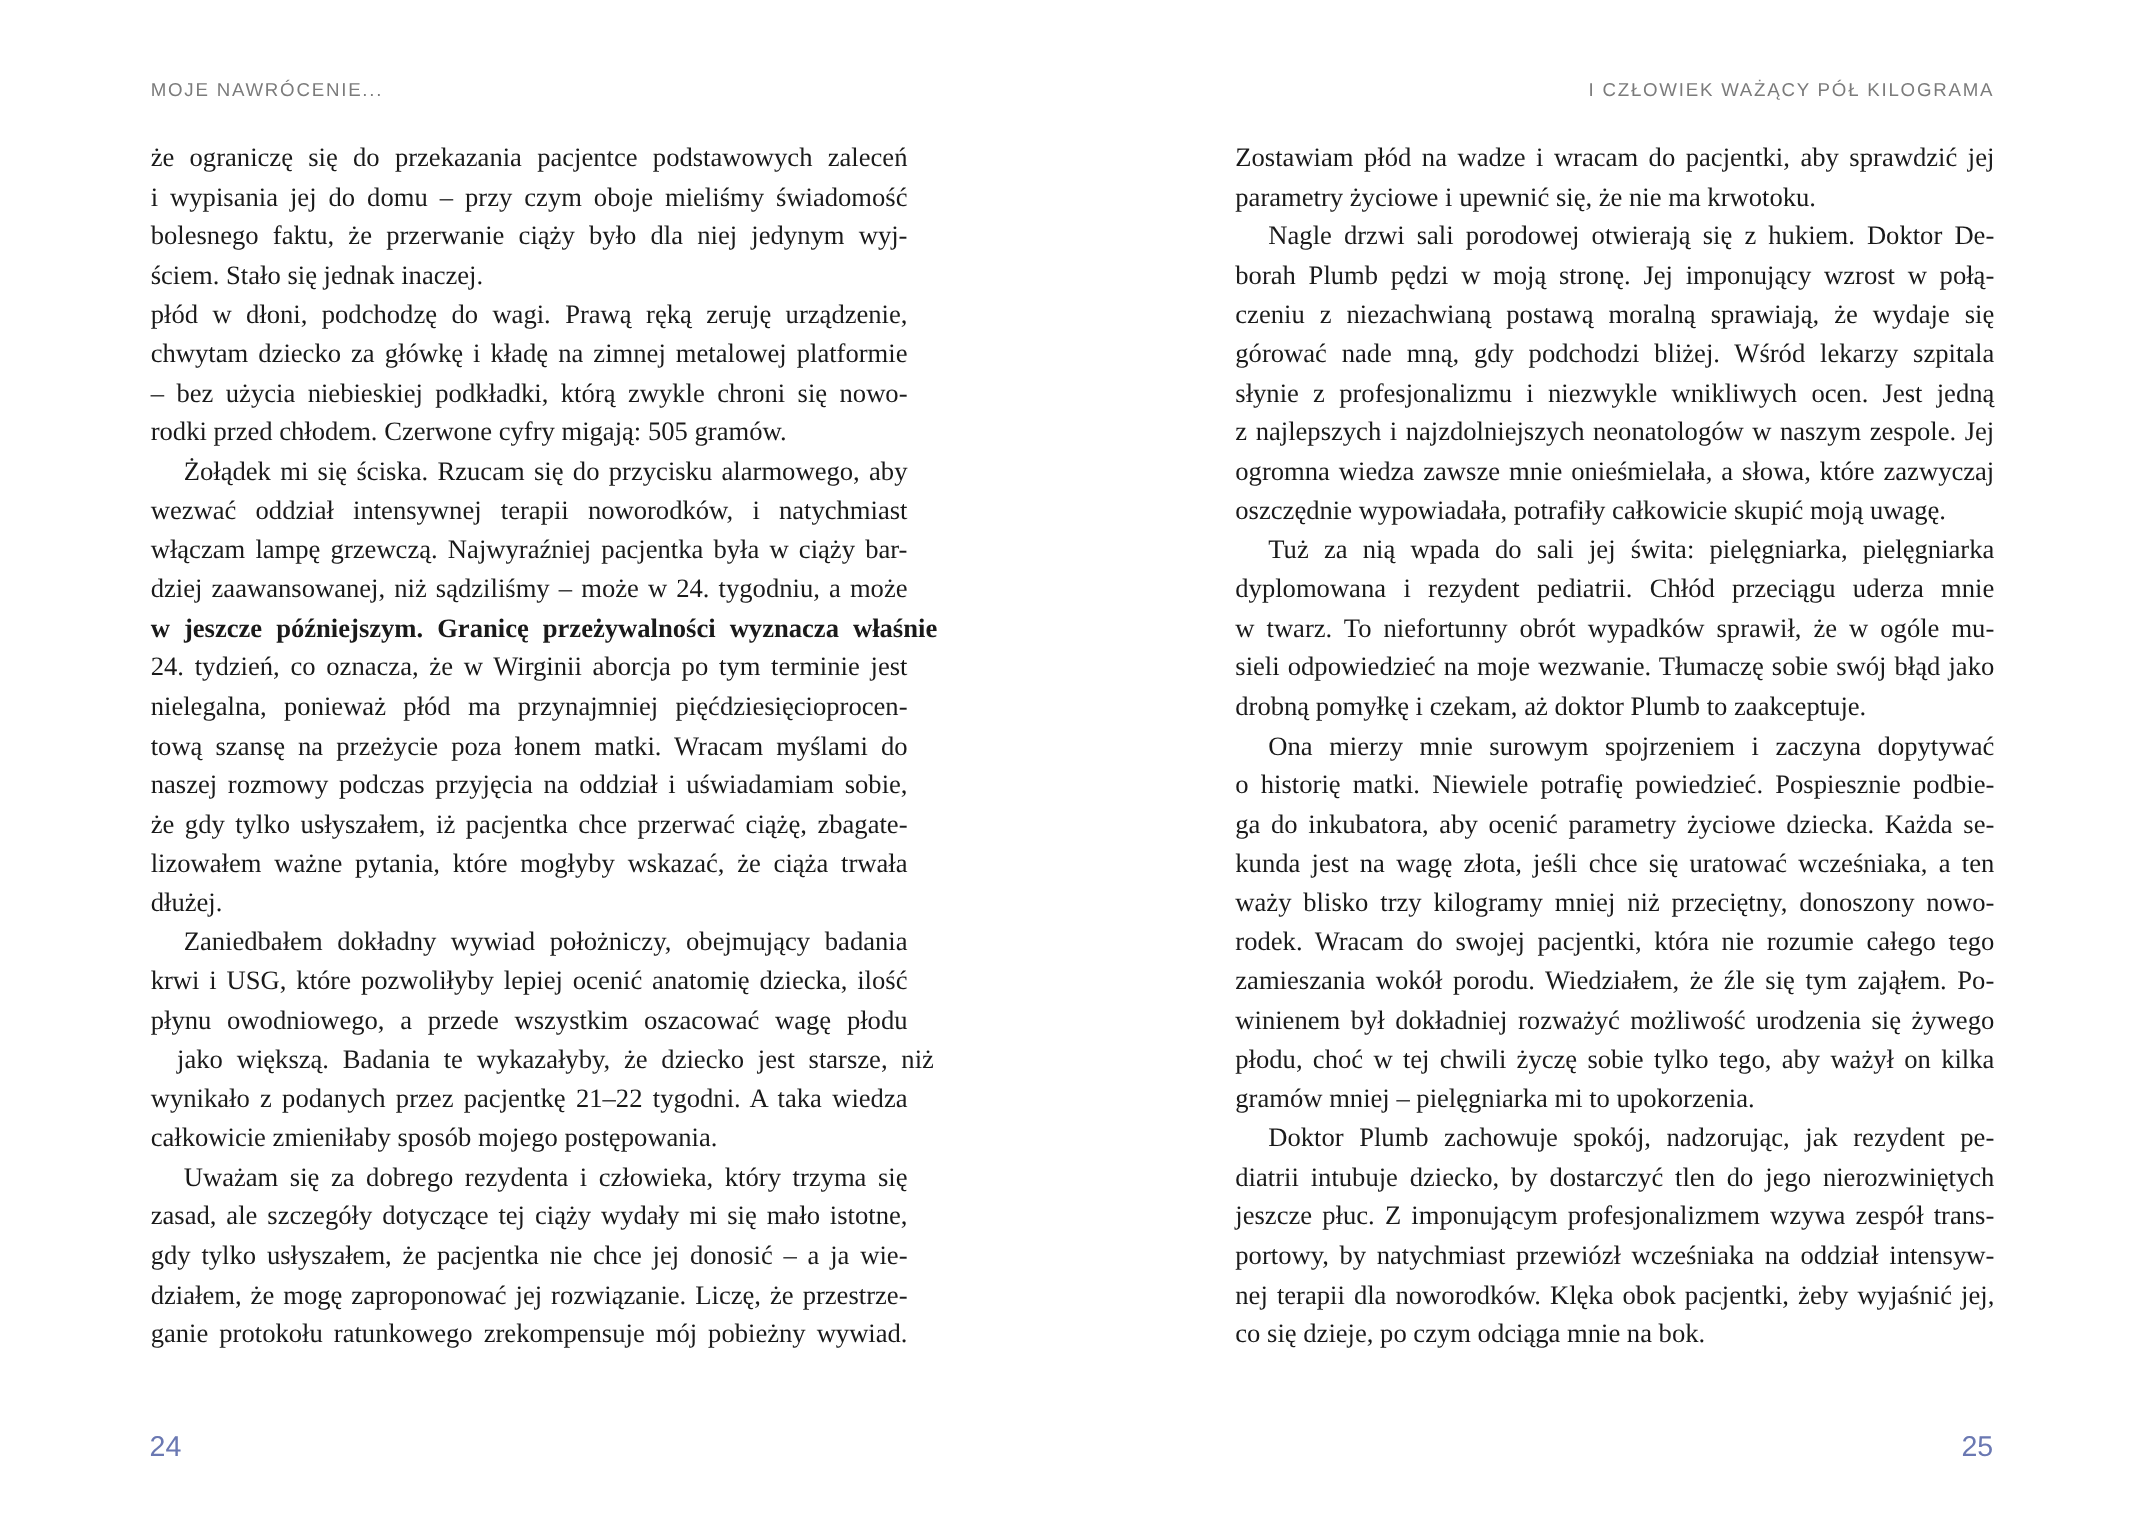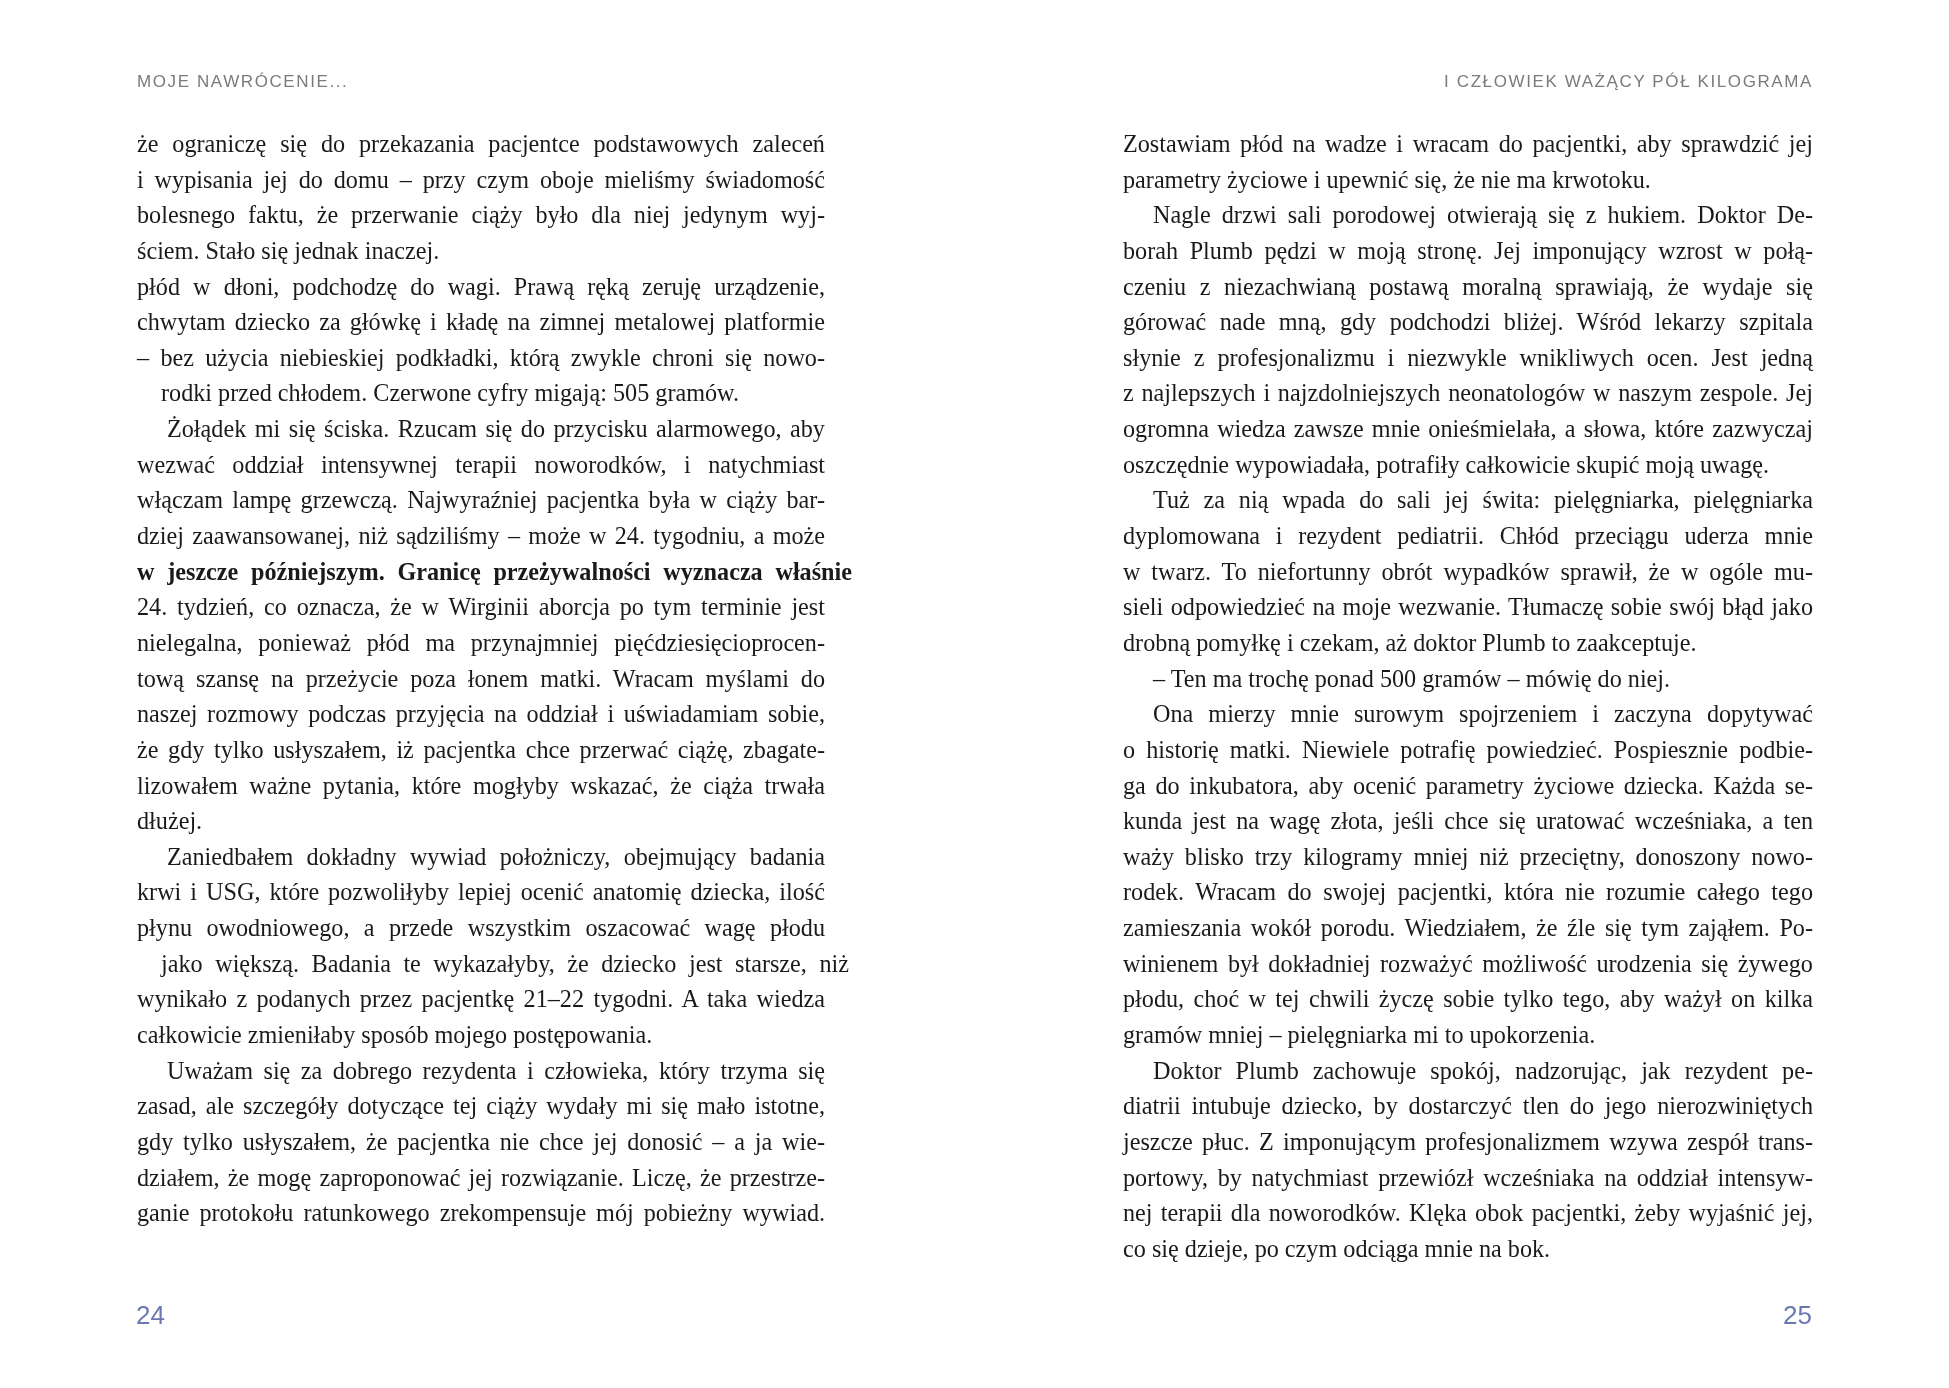--- a/index.html
+++ b/index.html
@@ -77,21 +77,21 @@
 <div class="page page-left">
   <div class="running-head">MOJE NAWRÓCENIE...</div>
   <div class="body-text">
       <span class="line" style="display: block; width: 688px; box-sizing: border-box; text-align: left; text-align-last: left;"><span style="word-spacing: 7.82px;">że ograniczę się do przekazania pacjentce podstawowych zaleceń</span></span>
       <span class="line" style="display: block; width: 688px; box-sizing: border-box; text-align: left; text-align-last: left;"><span style="word-spacing: 4.85px;">i wypisania jej do domu – przy czym oboje mieliśmy świadomość</span></span>
       <span class="line" style="display: block; width: 688px; box-sizing: border-box; text-align: left; text-align-last: left;"><span style="word-spacing: 6.89px;">bolesnego faktu, że przerwanie ciąży było dla niej jedynym wyj-</span></span>
       <span class="line last" style="display: block; width: 688px; box-sizing: border-box;"><span>ściem. Stało się jednak inaczej.</span></span>
       <span class="line" style="display: block; width: 688px; box-sizing: border-box; text-align: left; text-align-last: left;"><span style="word-spacing: 7.04px;">płód w dłoni, podchodzę do wagi. Prawą ręką zeruję urządzenie,</span></span>
       <span class="line" style="display: block; width: 688px; box-sizing: border-box; text-align: left; text-align-last: left;"><span style="word-spacing: 3.09px;">chwytam dziecko za główkę i kładę na zimnej metalowej platformie</span></span>
       <span class="line" style="display: block; width: 688px; box-sizing: border-box; text-align: left; text-align-last: left;"><span style="word-spacing: 5.25px;">– bez użycia niebieskiej podkładki, którą zwykle chroni się nowo-</span></span>
-      <span class="line last" style="display: block; width: 688px; box-sizing: border-box; margin-left: 24px;"><span>rodki przed chłodem. Czerwone cyfry migają: 505 gramów.</span></span>
+      <span class="line last" style="display: block; width: 688px; box-sizing: border-box;"><span>rodki przed chłodem. Czerwone cyfry migają: 505 gramów.</span></span>
       <span class="line indent" style="display: block; width: 688px; box-sizing: border-box; text-align: left; text-align-last: left;"><span style="word-spacing: 2.43px;">Żołądek mi się ściska. Rzucam się do przycisku alarmowego, aby</span></span>
       <span class="line" style="display: block; width: 688px; box-sizing: border-box; text-align: left; text-align-last: left;"><span style="word-spacing: 11.38px;">wezwać oddział intensywnej terapii noworodków, i natychmiast</span></span>
       <span class="line" style="display: block; width: 688px; box-sizing: border-box; text-align: left; text-align-last: left;"><span style="word-spacing: 3.21px;">włączam lampę grzewczą. Najwyraźniej pacjentka była w ciąży bar-</span></span>
       <span class="line" style="display: block; width: 688px; box-sizing: border-box; text-align: left; text-align-last: left;"><span style="word-spacing: 2.24px;">dziej zaawansowanej, niż sądziliśmy – może w 24. tygodniu, a może</span></span>
       <span class="line" style="display: block; width: 688px; box-sizing: border-box; text-align: left; text-align-last: left; font-weight: bold;"><span style="word-spacing: 6.66px;">w jeszcze późniejszym. Granicę przeżywalności wyznacza właśnie</span></span>
       <span class="line" style="display: block; width: 688px; box-sizing: border-box; text-align: left; text-align-last: left;"><span style="word-spacing: 3.73px;">24. tydzień, co oznacza, że w Wirginii aborcja po tym terminie jest</span></span>
       <span class="line" style="display: block; width: 688px; box-sizing: border-box; text-align: left; text-align-last: left;"><span style="word-spacing: 9.73px;">nielegalna, ponieważ płód ma przynajmniej pięćdziesięcioprocen-</span></span>
       <span class="line" style="display: block; width: 688px; box-sizing: border-box; text-align: left; text-align-last: left;"><span style="word-spacing: 5.86px;">tową szansę na przeżycie poza łonem matki. Wracam myślami do</span></span>
       <span class="line" style="display: block; width: 688px; box-sizing: border-box; text-align: left; text-align-last: left;"><span style="word-spacing: 3.64px;">naszej rozmowy podczas przyjęcia na oddział i uświadamiam sobie,</span></span>
       <span class="line" style="display: block; width: 688px; box-sizing: border-box; text-align: left; text-align-last: left;"><span style="word-spacing: 3.55px;">że gdy tylko usłyszałem, iż pacjentka chce przerwać ciążę, zbagate-</span></span>
@@ -123,21 +123,20 @@
       <span class="line" style="display: block; width: 690px; box-sizing: border-box; text-align: left; text-align-last: left;"><span style="word-spacing: 7.39px;">górować nade mną, gdy podchodzi bliżej. Wśród lekarzy szpitala</span></span>
       <span class="line" style="display: block; width: 690px; box-sizing: border-box; text-align: left; text-align-last: left;"><span style="word-spacing: 6.91px;">słynie z profesjonalizmu i niezwykle wnikliwych ocen. Jest jedną</span></span>
       <span class="line" style="display: block; width: 690px; box-sizing: border-box; text-align: left; text-align-last: left;"><span style="word-spacing: 1.7px;">z najlepszych i najzdolniejszych neonatologów w naszym zespole. Jej</span></span>
       <span class="line" style="display: block; width: 690px; box-sizing: border-box; text-align: left; text-align-last: left;"><span style="word-spacing: 2.13px;">ogromna wiedza zawsze mnie onieśmielała, a słowa, które zazwyczaj</span></span>
       <span class="line last" style="display: block; width: 690px; box-sizing: border-box;"><span>oszczędnie wypowiadała, potrafiły całkowicie skupić moją uwagę.</span></span>
       <span class="line indent" style="display: block; width: 690px; box-sizing: border-box; text-align: left; text-align-last: left;"><span style="word-spacing: 7.76px;">Tuż za nią wpada do sali jej świta: pielęgniarka, pielęgniarka</span></span>
       <span class="line" style="display: block; width: 690px; box-sizing: border-box; text-align: left; text-align-last: left;"><span style="word-spacing: 9.72px;">dyplomowana i rezydent pediatrii. Chłód przeciągu uderza mnie</span></span>
       <span class="line" style="display: block; width: 690px; box-sizing: border-box; text-align: left; text-align-last: left;"><span style="word-spacing: 4.86px;">w twarz. To niefortunny obrót wypadków sprawił, że w ogóle mu-</span></span>
       <span class="line" style="display: block; width: 690px; box-sizing: border-box; text-align: left; text-align-last: left;"><span style="word-spacing: 1.34px;">sieli odpowiedzieć na moje wezwanie. Tłumaczę sobie swój błąd jako</span></span>
       <span class="line last" style="display: block; width: 690px; box-sizing: border-box;"><span>drobną pomyłkę i czekam, aż doktor Plumb to zaakceptuje.</span></span>
-      <span class="line indent last" style="display: block; width: 690px; box-sizing: border-box;"><span>– Ten ma trochę ponad 500 gramów – mówię do niej.</span></span>
       <span class="line indent" style="display: block; width: 690px; box-sizing: border-box; text-align: left; text-align-last: left;"><span style="word-spacing: 8.99px;">Ona mierzy mnie surowym spojrzeniem i zaczyna dopytywać</span></span>
       <span class="line" style="display: block; width: 690px; box-sizing: border-box; text-align: left; text-align-last: left;"><span style="word-spacing: 5.02px;">o historię matki. Niewiele potrafię powiedzieć. Pospiesznie podbie-</span></span>
       <span class="line" style="display: block; width: 690px; box-sizing: border-box; text-align: left; text-align-last: left;"><span style="word-spacing: 3.62px;">ga do inkubatora, aby ocenić parametry życiowe dziecka. Każda se-</span></span>
       <span class="line" style="display: block; width: 690px; box-sizing: border-box; text-align: left; text-align-last: left;"><span style="word-spacing: 4.18px;">kunda jest na wagę złota, jeśli chce się uratować wcześniaka, a ten</span></span>
       <span class="line" style="display: block; width: 690px; box-sizing: border-box; text-align: left; text-align-last: left;"><span style="word-spacing: 4.75px;">waży blisko trzy kilogramy mniej niż przeciętny, donoszony nowo-</span></span>
       <span class="line" style="display: block; width: 690px; box-sizing: border-box; text-align: left; text-align-last: left;"><span style="word-spacing: 5.41px;">rodek. Wracam do swojej pacjentki, która nie rozumie całego tego</span></span>
       <span class="line" style="display: block; width: 690px; box-sizing: border-box; text-align: left; text-align-last: left;"><span style="word-spacing: 3.54px; margin-top: 16px;">zamieszania wokół porodu. Wiedziałem, że źle się tym zająłem. Po-</span></span>
       <span class="line" style="display: block; width: 690px; box-sizing: border-box; text-align: left; text-align-last: left;"><span style="word-spacing: 3.48px;">winienem był dokładniej rozważyć możliwość urodzenia się żywego</span></span>
       <span class="line" style="display: block; width: 690px; box-sizing: border-box; text-align: left; text-align-last: left;"><span style="word-spacing: 3.32px;">płodu, choć w tej chwili życzę sobie tylko tego, aby ważył on kilka</span></span>
       <span class="line last" style="display: block; width: 690px; box-sizing: border-box;"><span>gramów mniej – pielęgniarka mi to upokorzenia.</span></span>

